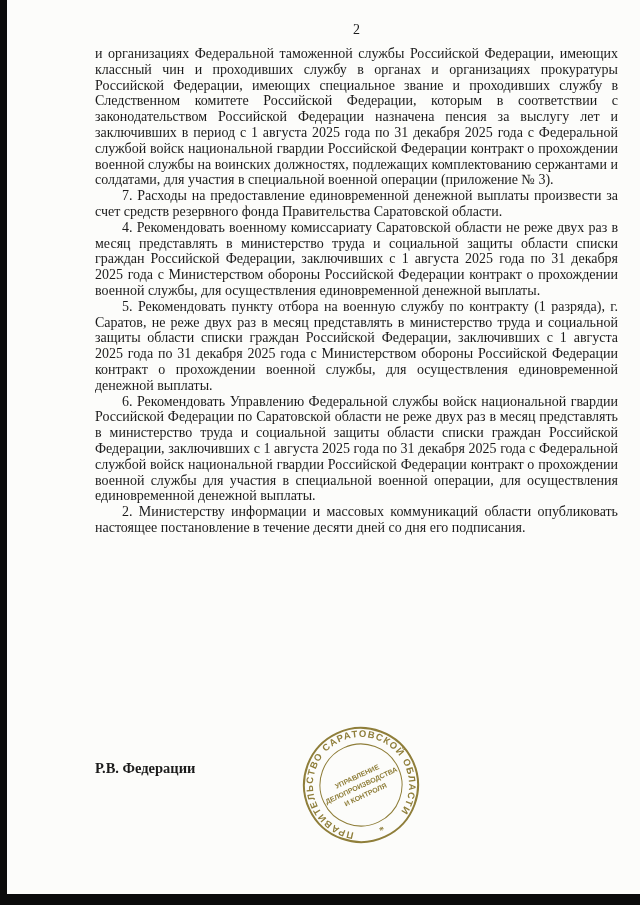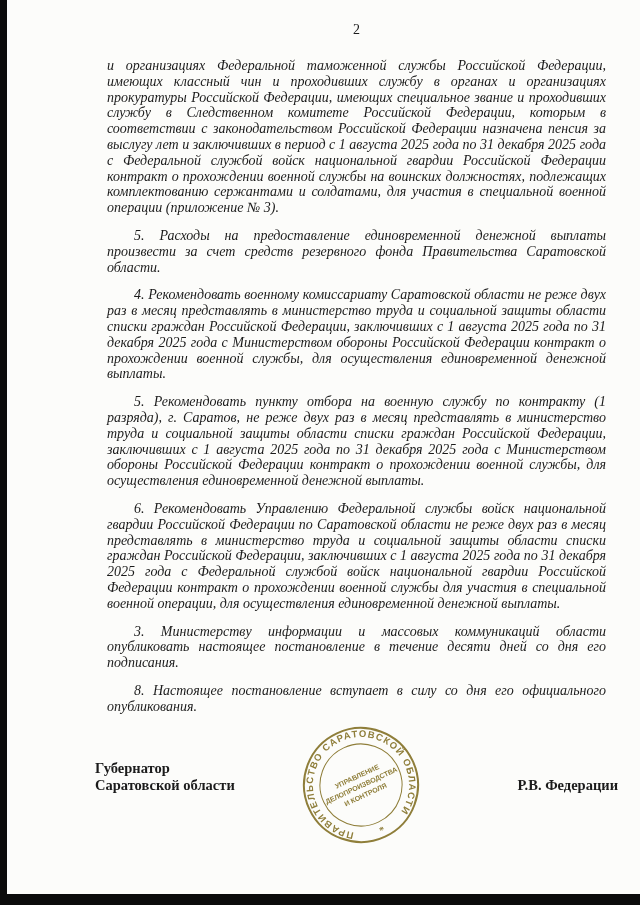--- a/index.html
+++ b/index.html
@@ -28,21 +28,21 @@
     text-align: center;
     font-size: 14px;
   }
   .doc-body {
     position: absolute;
     left: 95px; top: 46px; width: 523px;
     font-size: 14px;
     line-height: 15.8px;
     text-align: justify;
   }
-  .doc-body p { margin: 12px; text-indent: 27px; font-style: italic; }
+  .doc-body p { margin: 0; text-indent: 27px; }
   .doc-body p.cont { text-indent: 0; }
   .sig-row {
     position: absolute;
     left: 95px; top: 760px; width: 523px;
     display: flex;
     justify-content: space-between;
     align-items: flex-end;
     font-size: 14.5px;
     font-weight: bold;
     line-height: 17px;
@@ -73,33 +73,28 @@
 
 <div class="scan-page">
 
   <div class="edge-left"></div>
   <div class="edge-bottom"></div>
 
   <div class="page-number">2</div>
 
   <div class="doc-body">
     <p class="cont">и организациях Федеральной таможенной службы Российской Федерации, имеющих классный чин и проходивших службу в органах и организациях прокуратуры Российской Федерации, имеющих специальное звание и проходивших службу в Следственном комитете Российской Федерации, которым в соответствии с законодательством Российской Федерации назначена пенсия за выслугу лет и заключивших в период с 1 августа 2025 года по 31 декабря 2025 года с Федеральной службой войск национальной гвардии Российской Федерации контракт о прохождении военной службы на воинских должностях, подлежащих комплектованию сержантами и солдатами, для участия в специальной военной операции (приложение № 3).</p>
-    <p>5. Расходы на предоставление единовременной денежной выплаты произвести за счет средств резервного фонда Правительства Саратовской области.</p>
+    <p>7. Расходы на предоставление единовременной денежной выплаты произвести за счет средств резервного фонда Правительства Саратовской области.</p>
     <p>4. Рекомендовать военному комиссариату Саратовской области не реже двух раз в месяц представлять в министерство труда и социальной защиты области списки граждан Российской Федерации, заключивших с 1 августа 2025 года по 31 декабря 2025 года с Министерством обороны Российской Федерации контракт о прохождении военной службы, для осуществления единовременной денежной выплаты.</p>
     <p>5. Рекомендовать пункту отбора на военную службу по контракту (1 разряда), г. Саратов, не реже двух раз в месяц представлять в министерство труда и социальной защиты области списки граждан Российской Федерации, заключивших с 1 августа 2025 года по 31 декабря 2025 года с Министерством обороны Российской Федерации контракт о прохождении военной службы, для осуществления единовременной денежной выплаты.</p>
     <p>6. Рекомендовать Управлению Федеральной службы войск национальной гвардии Российской Федерации по Саратовской области не реже двух раз в месяц представлять в министерство труда и социальной защиты области списки граждан Российской Федерации, заключивших с 1 августа 2025 года по 31 декабря 2025 года с Федеральной службой войск национальной гвардии Российской Федерации контракт о прохождении военной службы для участия в специальной военной операции, для осуществления единовременной денежной выплаты.</p>
-    <p>3. Министерству информации и массовых коммуникаций области опубликовать настоящее постановление в течение десяти дней со дня его подписания.</p>
-    <p>8. Настоящее постановление вступает в силу со дня его официального опубликования.</p>
+    <p>2. Министерству информации и массовых коммуникаций области опубликовать настоящее постановление в течение десяти дней со дня его подписания.</p>
   </div>
 
   <div class="sig-row">
-    <div>
-      <div>Губернатор</div>
-      <div>Саратовской области</div>
-    </div>
     <div>Р.В. Федерации</div>
   </div>
 
   <div class="stamp-wrap">
     <svg width="126" height="126" viewBox="0 0 126 126">
       <circle cx="63" cy="63" r="57" fill="none" stroke-width="2" stroke="#86742a"></circle>
       <circle cx="63" cy="63" r="41" fill="none" stroke-width="1" stroke="#86742a"></circle>
       <defs>
         <path id="ringPath" d="M 63,63 m 0,48 a 48,48 0 1 1 0,-96 a 48,48 0 1 1 0,96" fill="none"></path>
       </defs>

